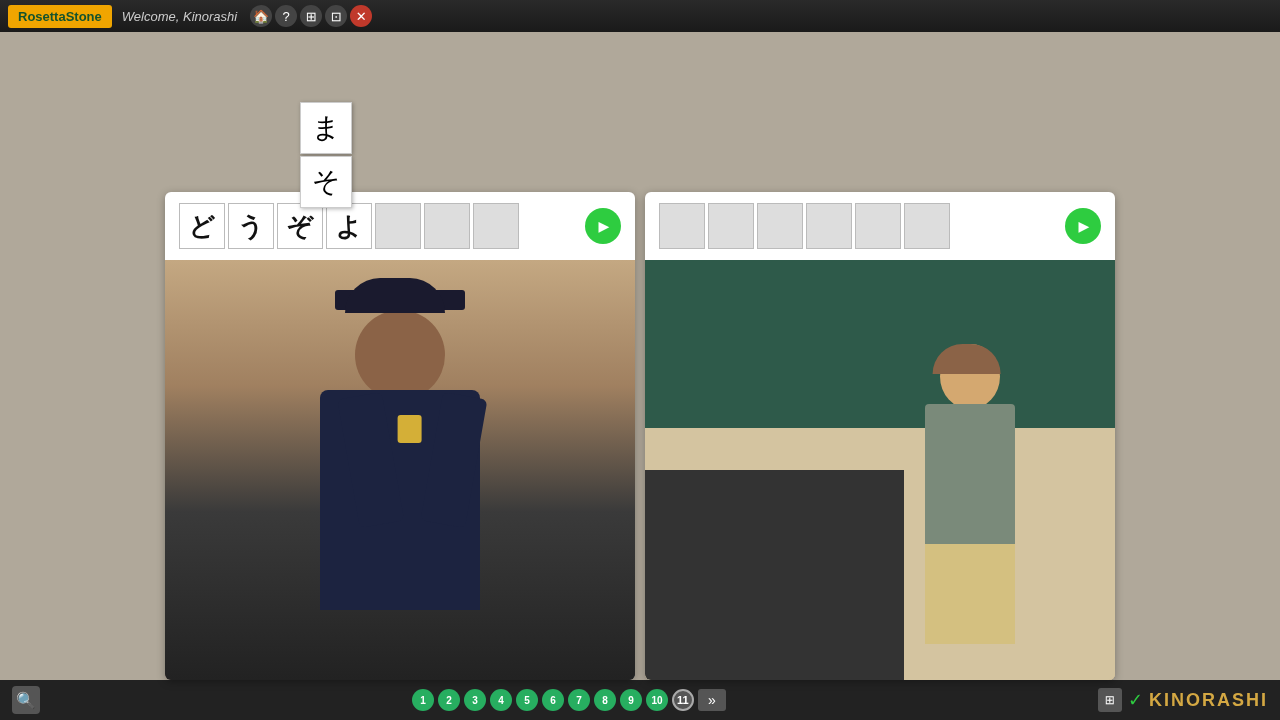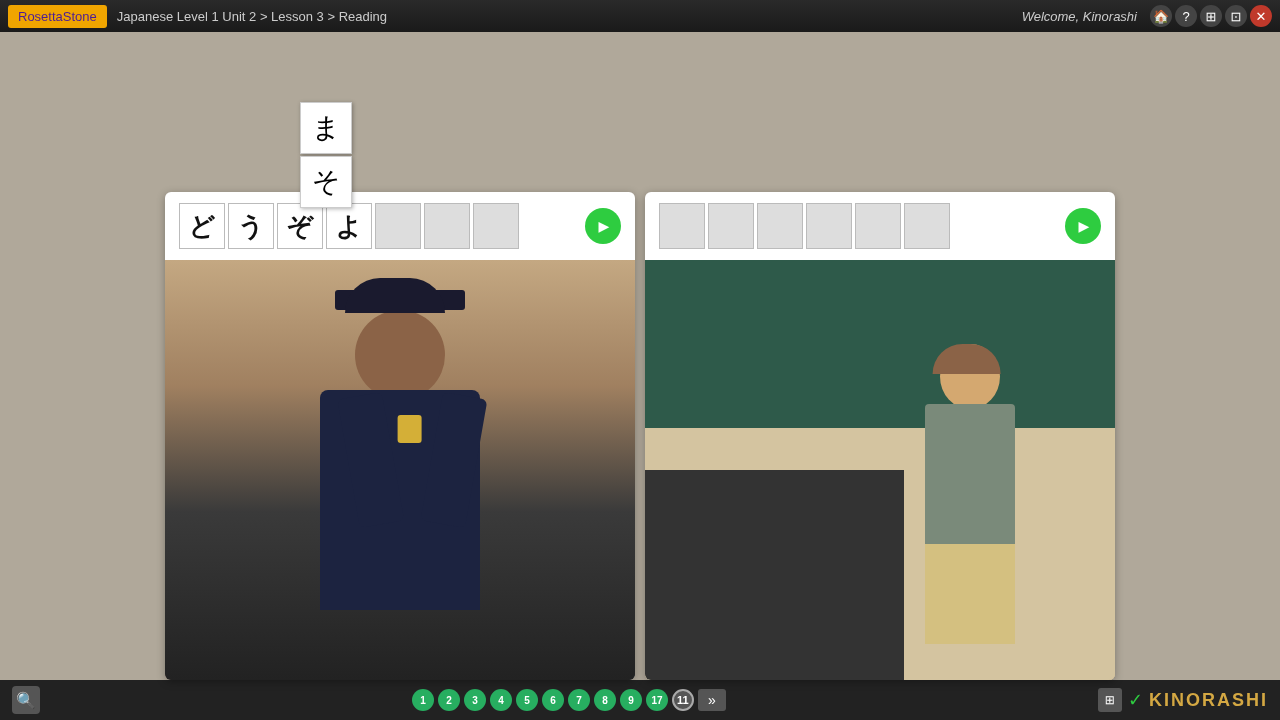--- a/index.html
+++ b/index.html
@@ -15,22 +15,22 @@
     #topbar {
       height: 32px;
       background: linear-gradient(to bottom, #2a2a2a, #1a1a1a);
       display: flex;
       align-items: center;
       padding: 0 8px;
       gap: 0;
     }
     #rosetta-logo {
       background: #f0a500;
-      color: #4c1d95;
-      font-weight: normal;
+      color: #14532d;
+      font-weight: bold;
       font-size: 13px;
       padding: 4px 10px;
       border-radius: 3px;
       margin-right: 10px;
       white-space: nowrap;
     }
     #breadcrumb {
       color: #ccc;
       font-size: 13px;
       flex: 1;
@@ -281,21 +281,20 @@
     .check-icon {
       color: #2ecc40;
       font-size: 18px;
     }
   </style>
 </head>
 <body>
 
 <div id="topbar">
   <div id="rosetta-logo">RosettaStone</div>
-  <div id="breadcrumb">Japanese Level 1      Unit 2 &gt; Lesson 3 &gt; Reading</div>
   <div id="welcome-text">Welcome, Kinorashi</div>
   <button class="top-icon-btn">🏠</button>
   <button class="top-icon-btn">?</button>
   <button class="top-icon-btn">⊞</button>
   <button class="top-icon-btn">⊡</button>
   <button class="top-icon-btn close-btn">✕</button>
 </div>
 
 <div id="main">
 
@@ -386,21 +385,21 @@
   <div id="progress-dots">
     <div class="dot completed">1</div>
     <div class="dot completed">2</div>
     <div class="dot completed">3</div>
     <div class="dot completed">4</div>
     <div class="dot completed">5</div>
     <div class="dot completed">6</div>
     <div class="dot completed">7</div>
     <div class="dot completed">8</div>
     <div class="dot completed">9</div>
-    <div class="dot completed">17</div>
+    <div class="dot completed">10</div>
     <div class="dot active" style="background:#555;border:2px solid #aaa;font-weight:bold;font-size:11px;">11</div>
     <div class="nav-arrow">»</div>
   </div>
 
   <div id="user-area-bottom">
     <div class="bottom-icon">⊞</div>
     <span class="check-icon">✓</span>
     <span id="bottom-username">KINORASHI</span>
   </div>
 </div>

